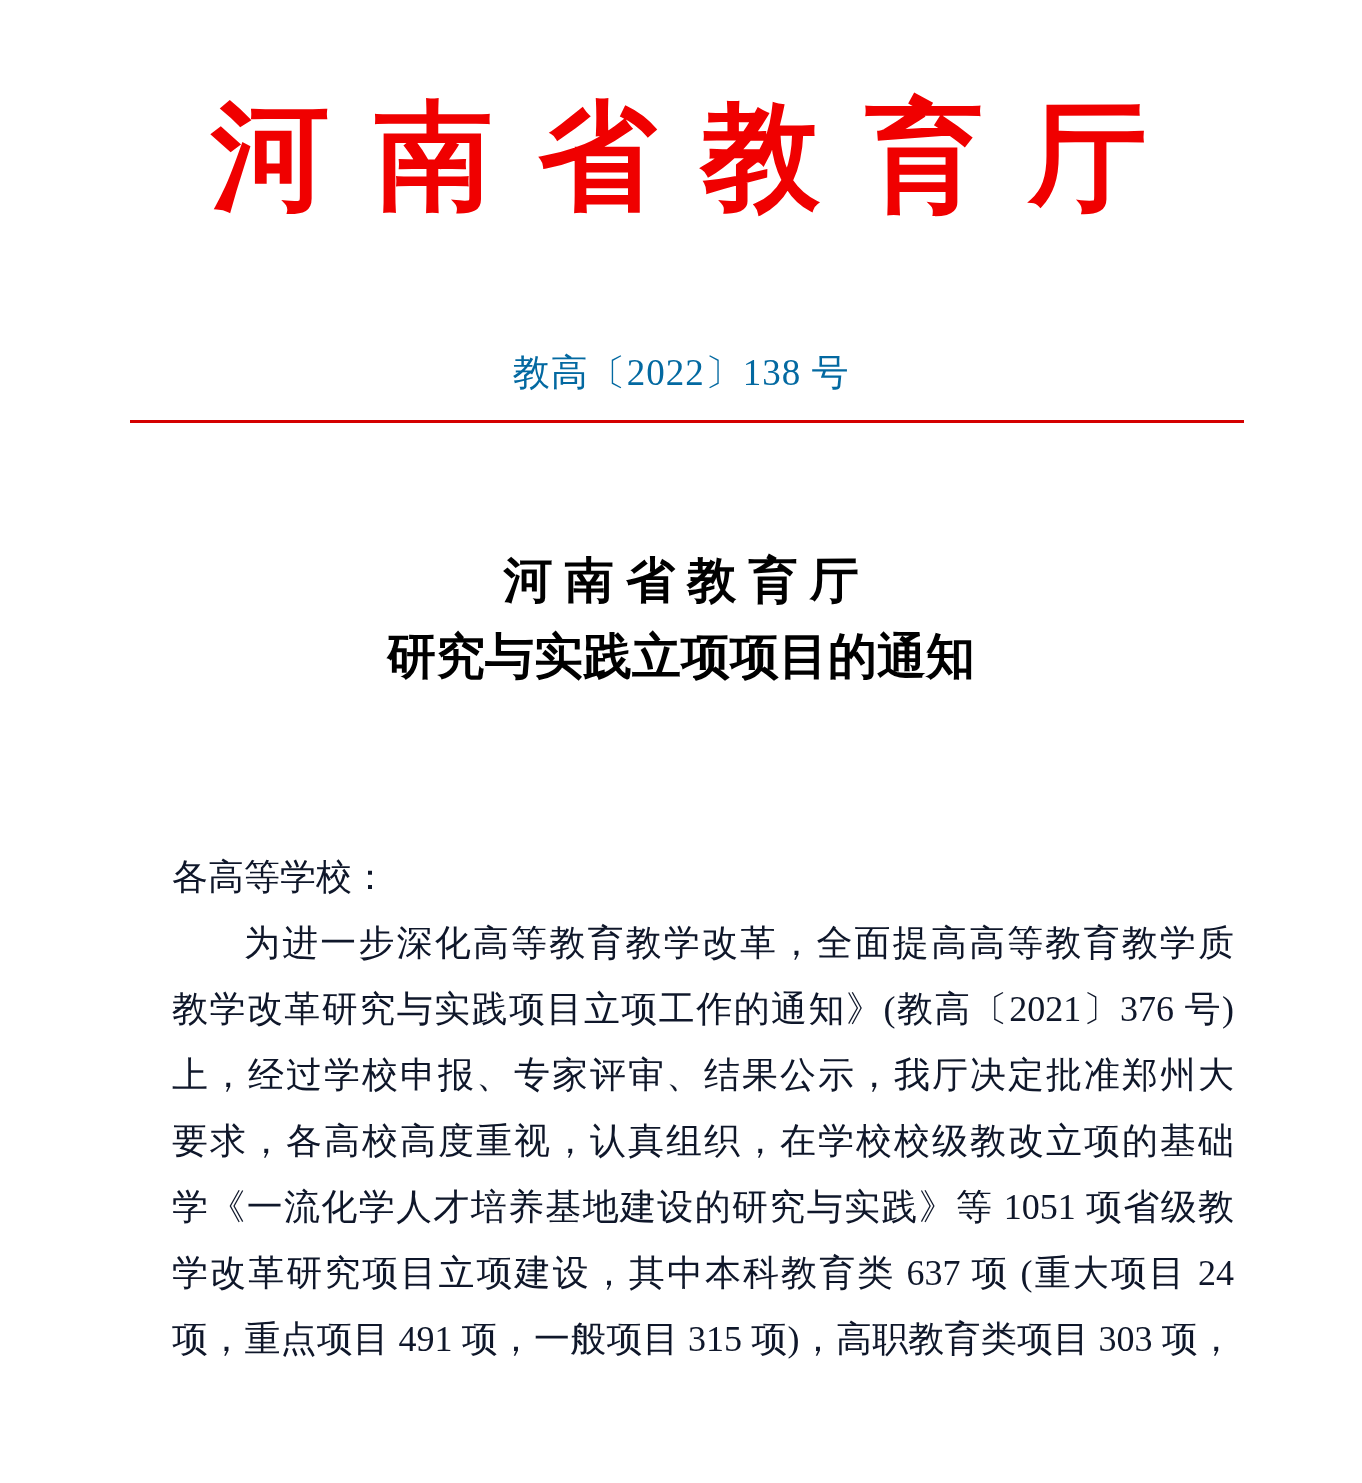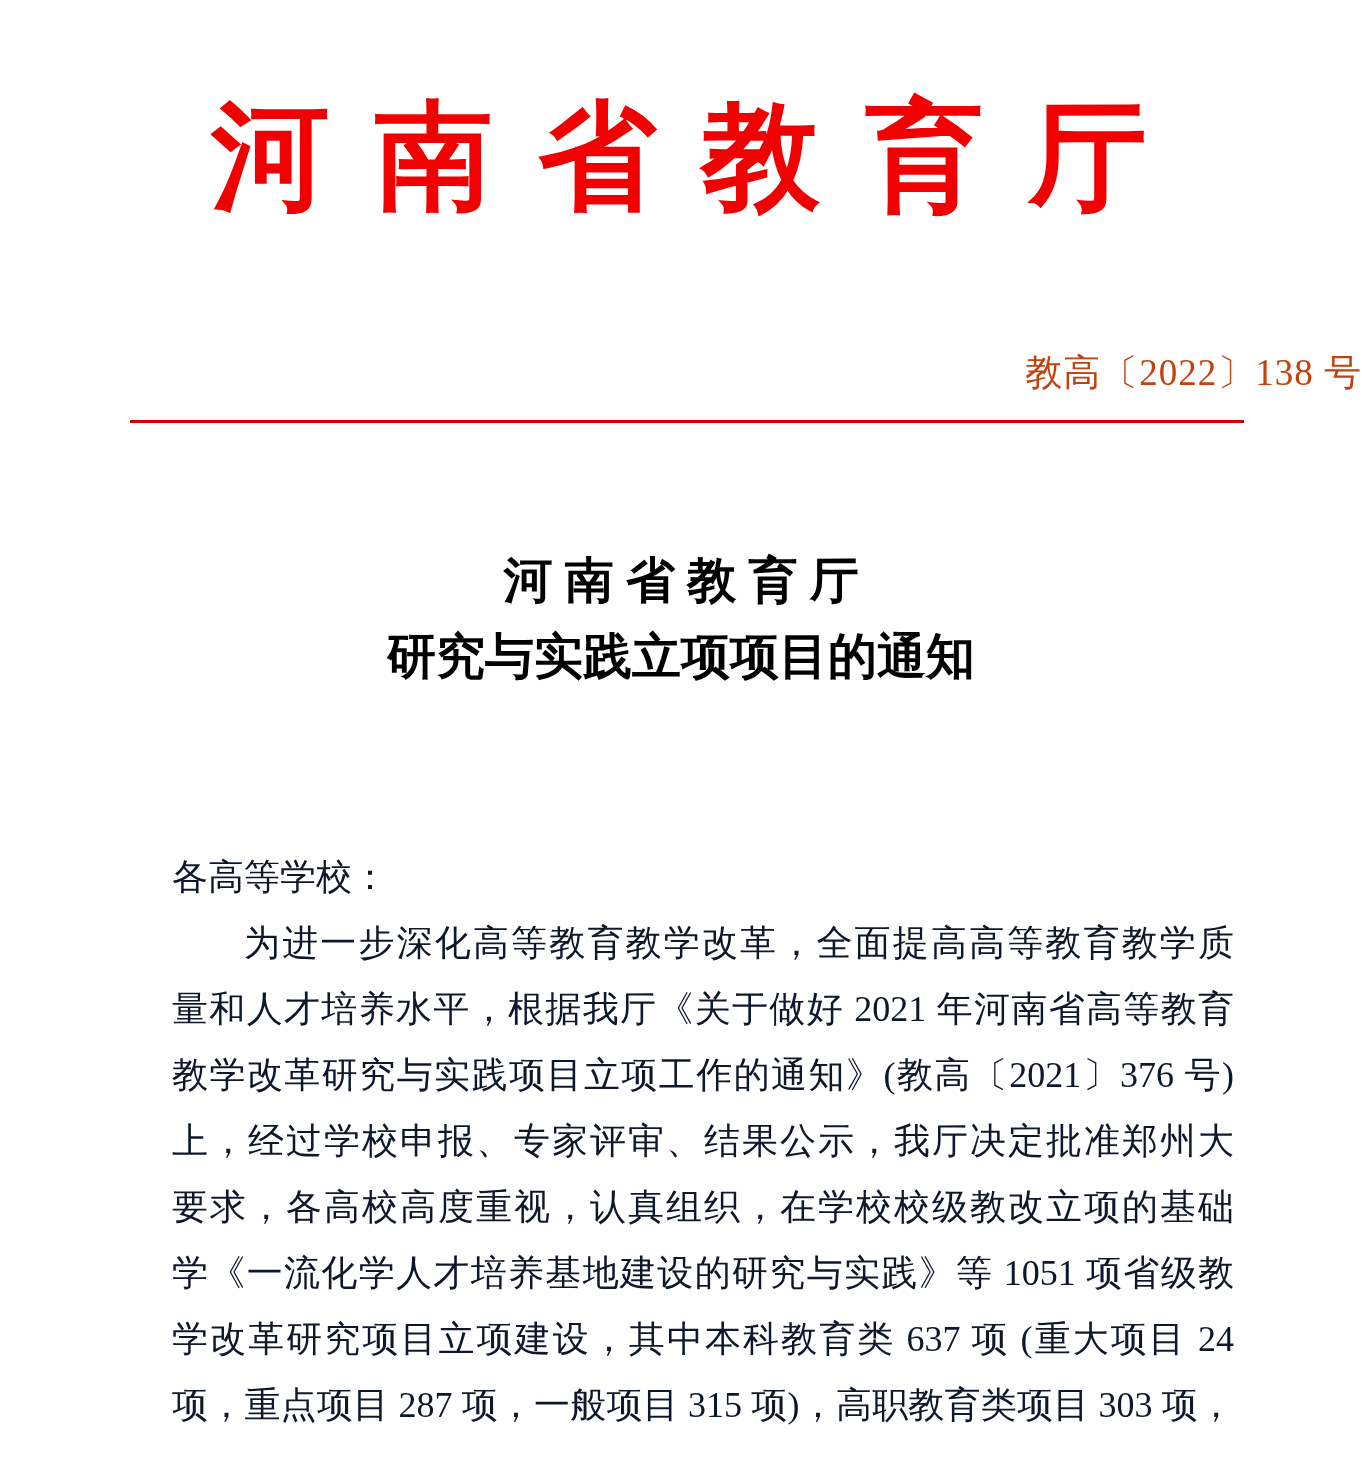--- a/index.html
+++ b/index.html
@@ -29,23 +29,23 @@
     letter-spacing: 4px;
     word-spacing: 8px;
     white-space: nowrap;
   }
   
   .doc-number {
     position: absolute;
     top: 348px;
     left: 0;
     width: 100%;
-    text-align: right;
+    text-align: center;
     font-size: 37px;
-    color: #c2410c;
+    color: #0369a1;
     letter-spacing: 1px;
   }
   
   .red-line {
     position: absolute;
     top: 420px;
     left: 130px;
     width: 1114px;
     height: 3px;
     background: #d40000;
@@ -99,22 +99,21 @@
   <div class="red-line"></div>
 
   <div class="title-block">
     <div class="title-line">河 南 省 教 育 厅</div>
     <div class="title-line">研究与实践立项项目的通知</div>
   </div>
 
   <div class="notice-body">
     <div class="salutation">各高等学校：</div>
     <div class="para-line indent">为进一步深化高等教育教学改革，全面提高高等教育教学质</div>
-    <div class="para-line">量和人才培养水平，根据我厅《关于做好 2021 年河南省高等教育</div>
     <div class="para-line">教学改革研究与实践项目立项工作的通知》(教高〔2021〕376 号)</div>
     <div class="para-line">上，经过学校申报、专家评审、结果公示，我厅决定批准郑州大</div>
     <div class="para-line">要求，各高校高度重视，认真组织，在学校校级教改立项的基础</div>
     <div class="para-line">学《一流化学人才培养基地建设的研究与实践》等 1051 项省级教</div>
     <div class="para-line">学改革研究项目立项建设，其中本科教育类 637 项 (重大项目 24</div>
-    <div class="para-line">项，重点项目 287 项，一般项目 315 项)，高职教育类项目 303 项，</div>
+    <div class="para-line">项，重点项目 491 项，一般项目 315 项)，高职教育类项目 303 项，</div>
   </div>
 
 </div>
 
 </body></html>

